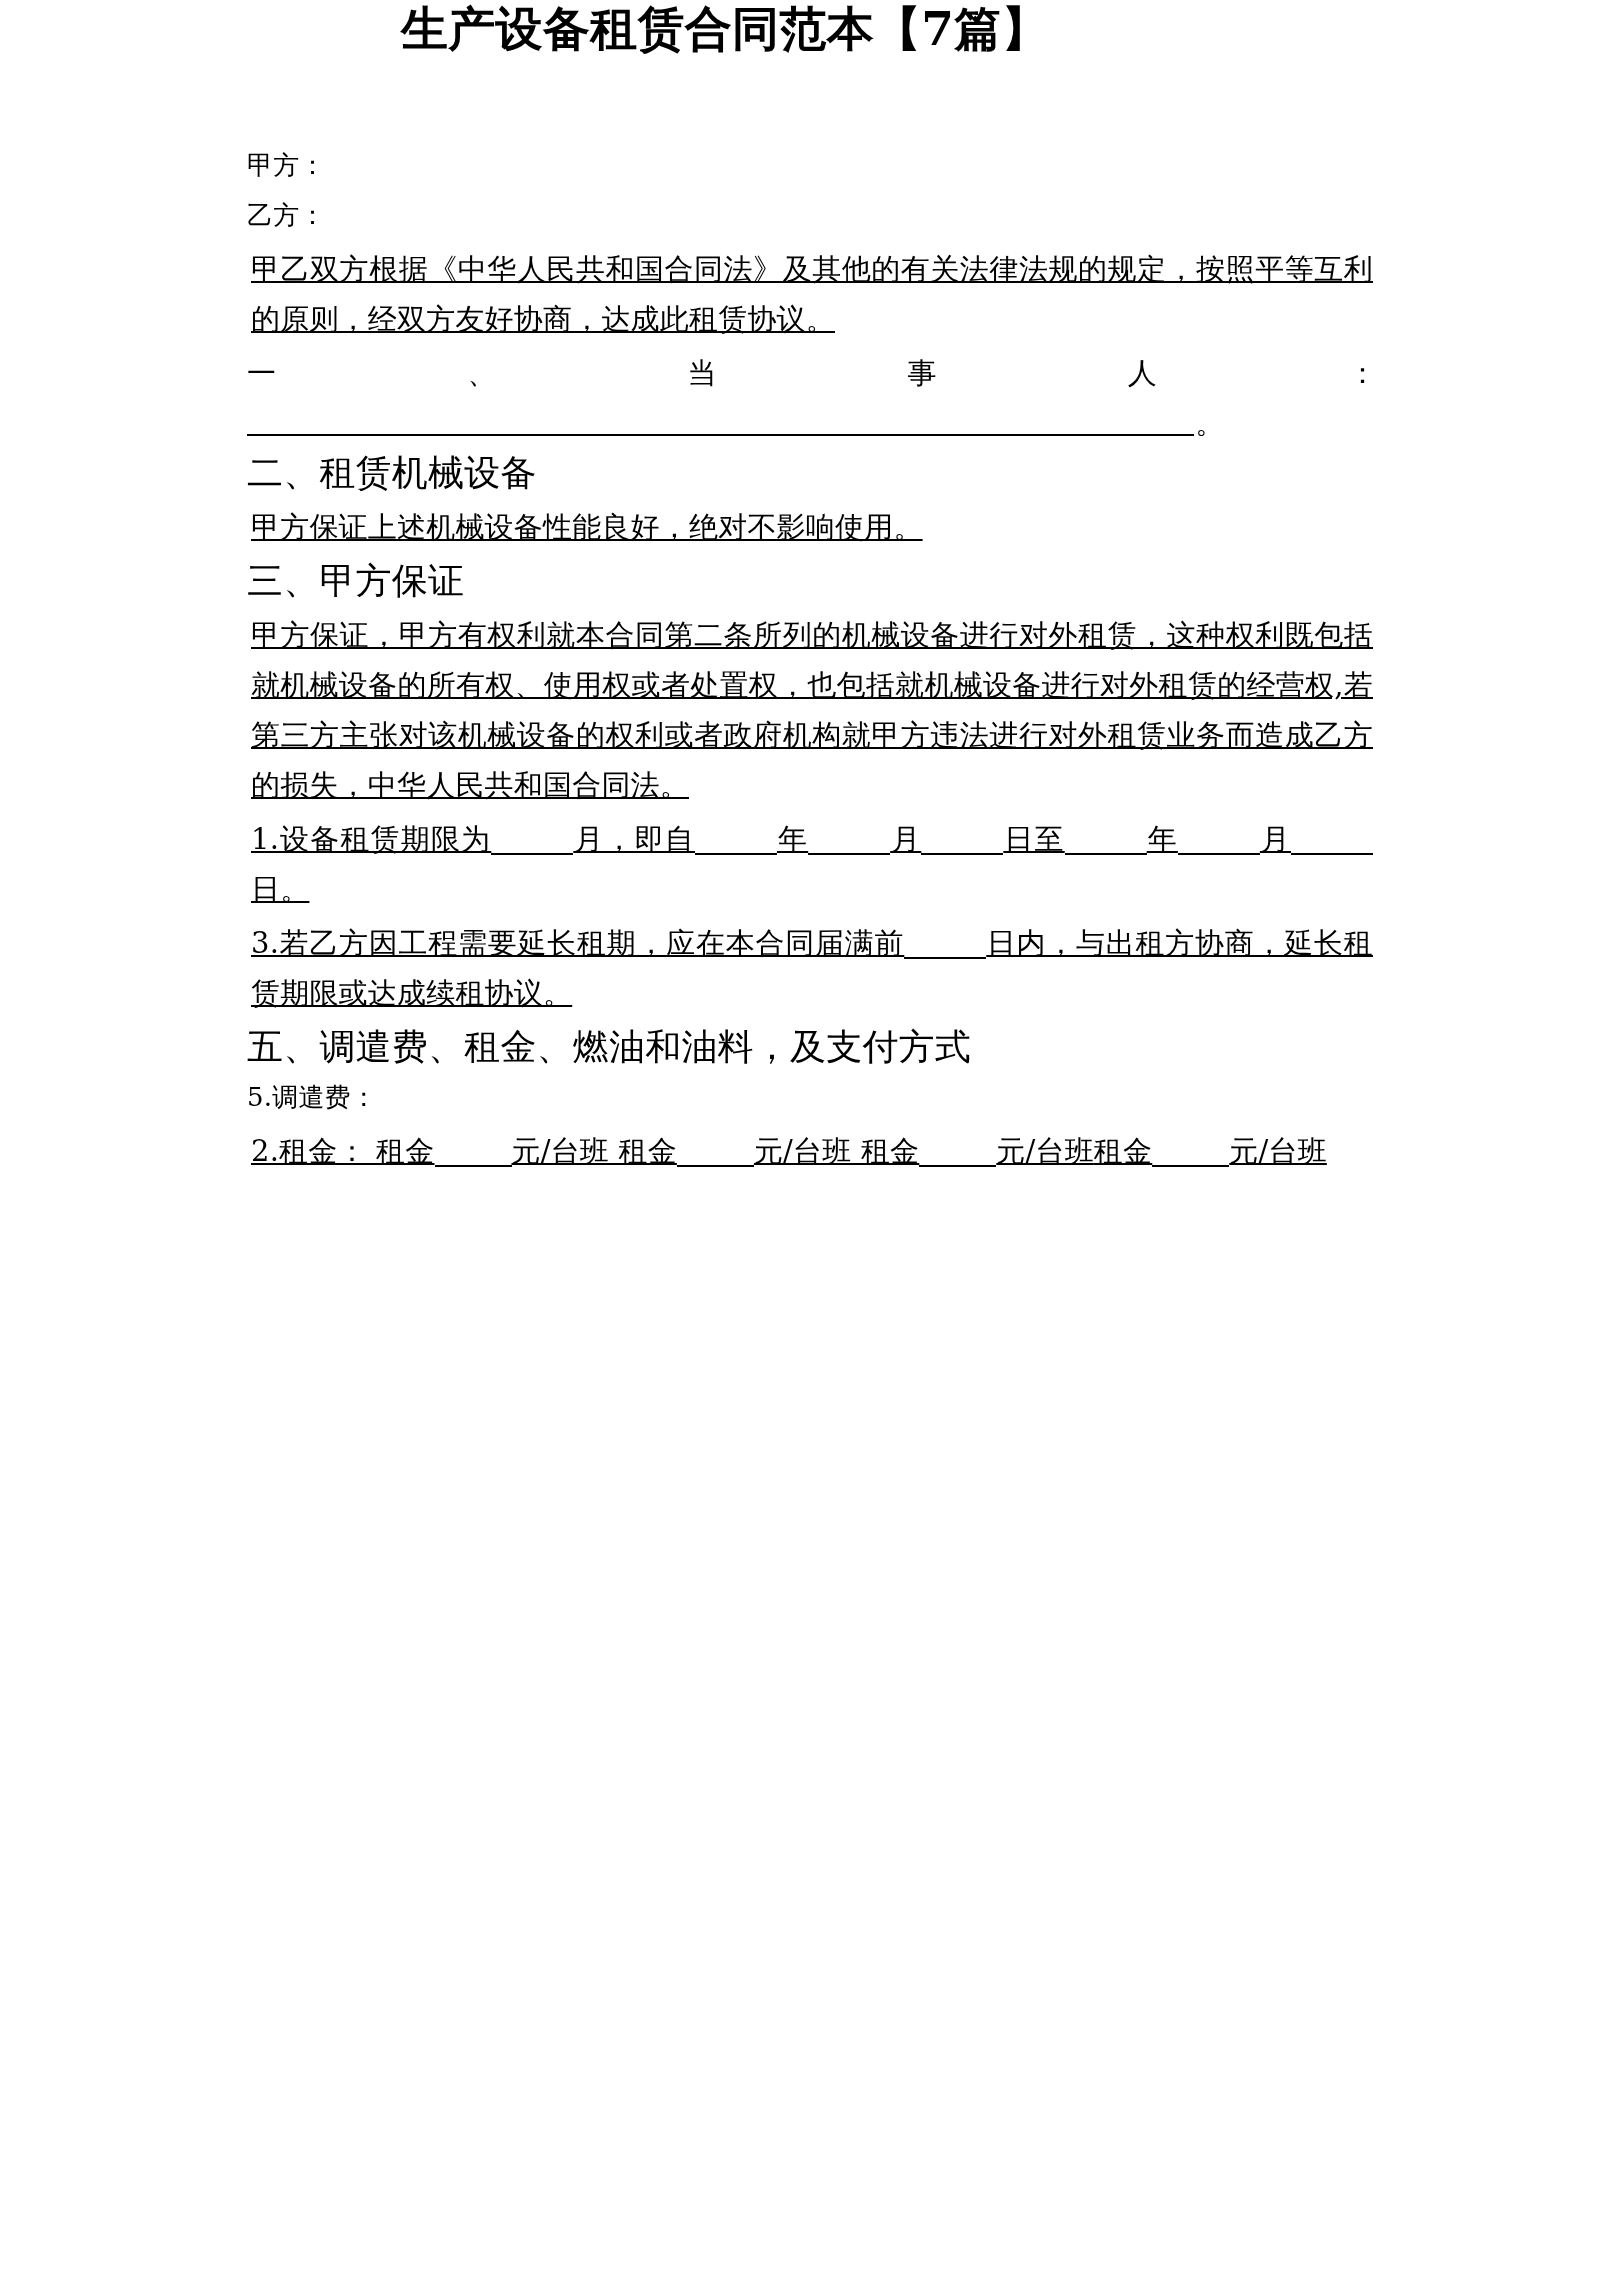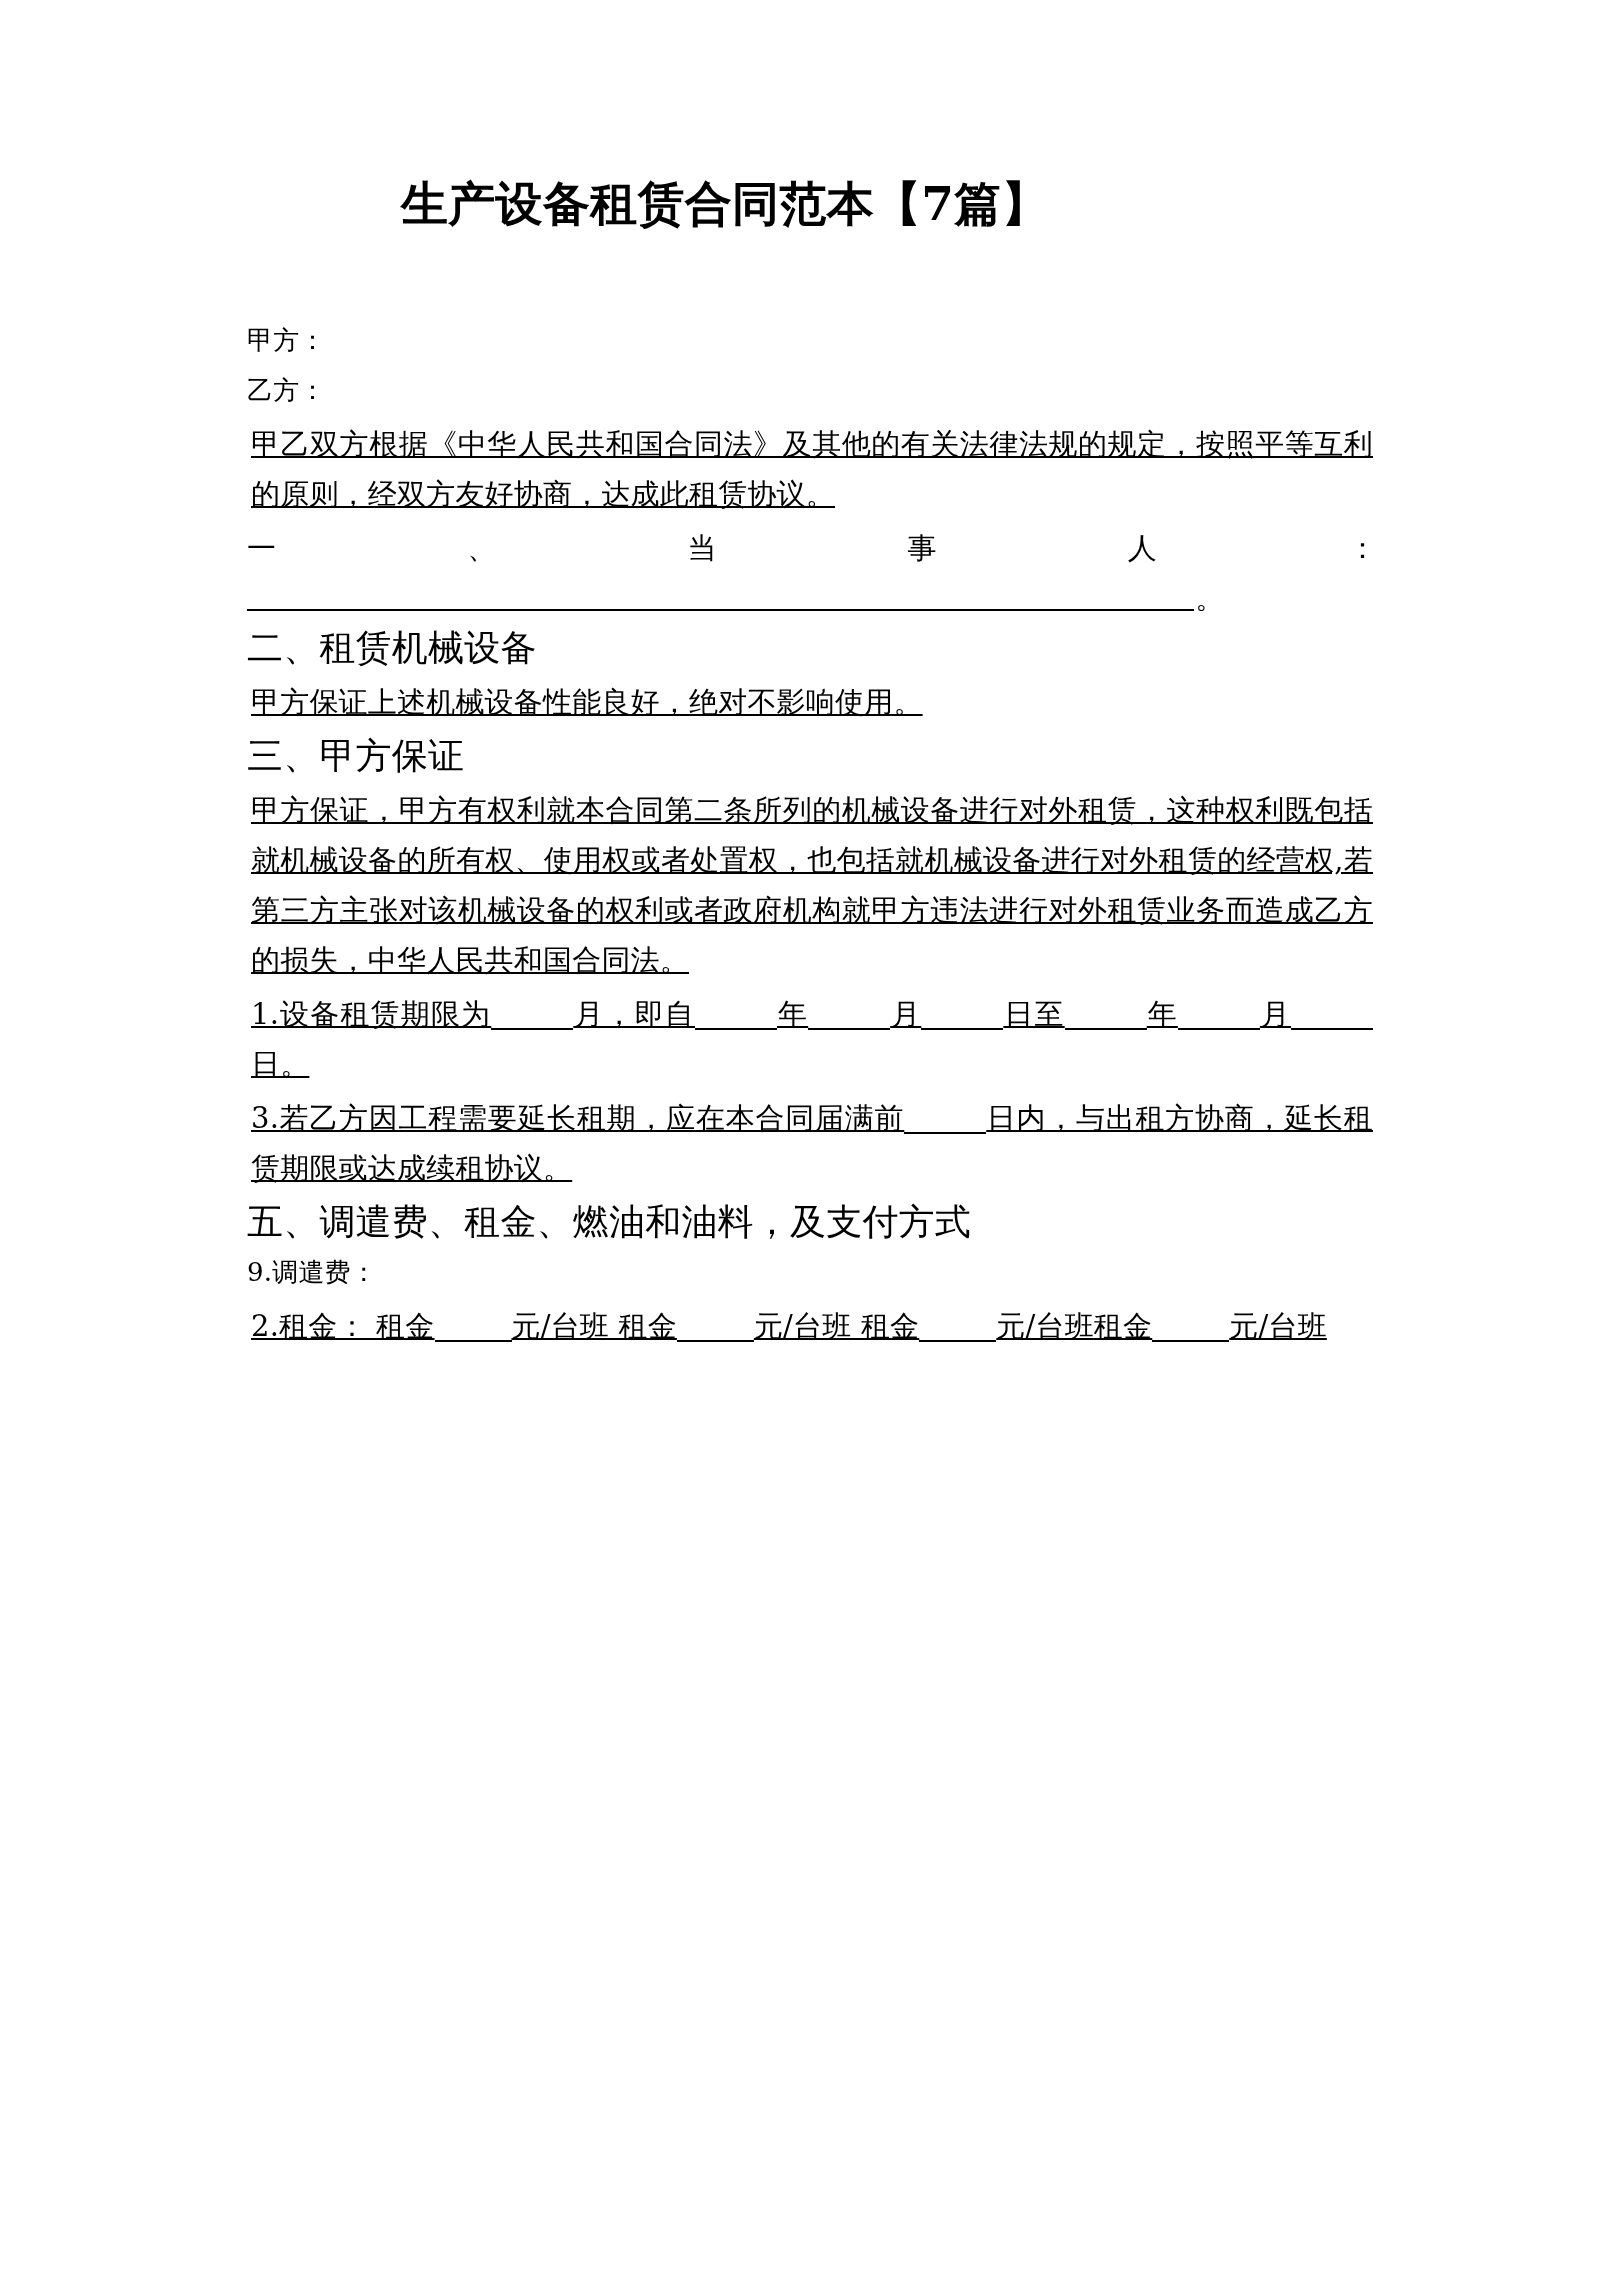--- a/index.html
+++ b/index.html
@@ -31,21 +31,20 @@
     top: 0;
     width: 1130px;
   }
 
   .doc-title {
     font-size: 47px;
     font-weight: bold;
     line-height: 1.25;
     text-align: left;
     margin: 0;
-    padding-top: 175px;
     padding-left: 154px;
     letter-spacing: 0.3px;
     white-space: nowrap;
   }
 
   .body-block {
     margin-top: 81px;
   }
 
   p.line {
@@ -155,21 +154,21 @@
       <p class="para">甲方保证，甲方有权利就本合同第二条所列的机械设备进行对外租赁，这种权利既包括就机械设备的所有权、使用权或者处置权，也包括就机械设备进行对外租赁的经营权,若第三方主张对该机械设备的权利或者政府机构就甲方违法进行对外租赁业务而造成乙方的损失，中华人民共和国合同法。</p>
 
 
       <p class="para"><span>1.设备租赁期限为</span><span class="blank w125"></span><span>月，即自</span><span class="blank w125"></span><span>年</span><span class="blank w125"></span><span>月</span><span class="blank w125"></span><span>日至</span><span class="blank w125"></span><span>年</span><span class="blank w125"></span><span>月</span><span class="blank w125"></span><span>日。</span></p>
 
 
       <p class="para"><span>3.若乙方因工程需要延长租期，应在本合同届满前</span><span class="blank w125"></span><span>日内，与出租方协商，延长租赁期限或达成续租协议。</span></p>
 
       <p class="sec-head">五、调遣费、租金、燃油和油料，及支付方式</p>
 
-      <p class="line">9.调遣费：</p>
+      <p class="line">5.调遣费：</p>
 
 
       <p class="para"><span>2.租金： 租金</span><span class="blank w118"></span><span>元/台班 租金</span><span class="blank w118"></span><span>元/台班 租金</span><span class="blank w118"></span><span>元/台班</span><span>租金</span><span class="blank w118"></span><span>元/台班</span></p>
 
 
     </div>
   </div>
 </div>
 
 

